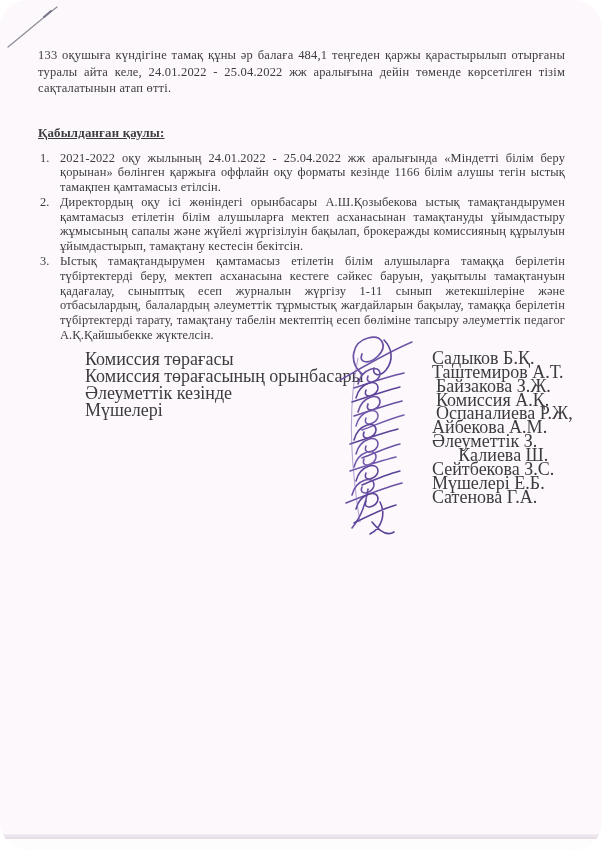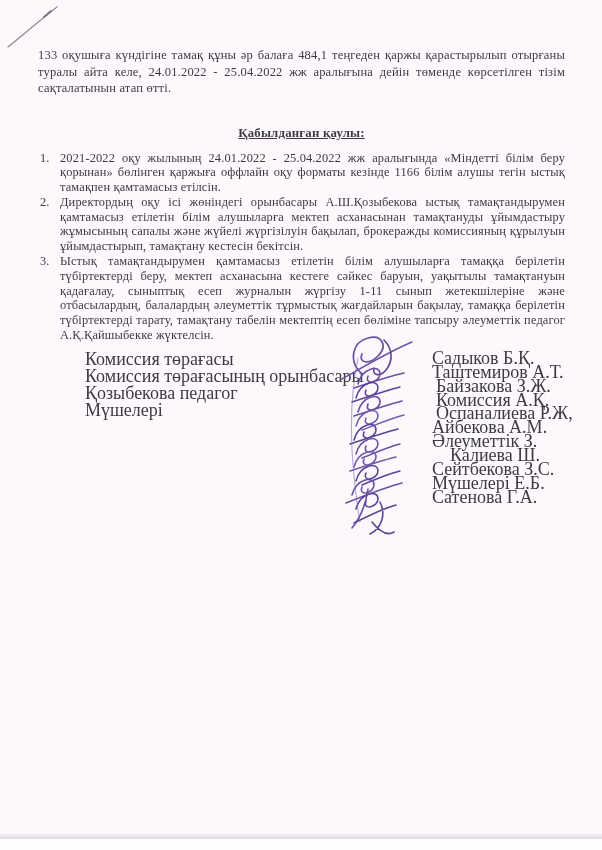--- a/index.html
+++ b/index.html
@@ -3,45 +3,46 @@
 <meta charset="utf-8">
 <style>
   html,body { margin:0; padding:0; }
   .page {
     position:relative;
     width:602px; height:850px;
     background:#fcf8fc;
     overflow:hidden;
     font-family:"Liberation Serif", serif;
     color:#3c3c40;
+    border-radius:28px;
   }
   .pen-mark { position:absolute; left:0; top:0; }
   .content { position:absolute; left:38px; top:47px; width:527px; }
   .intro {
     margin:0; font-size:12.5px; line-height:16.5px;
     text-align:justify; letter-spacing:0.2px;
   }
   .heading {
     margin:29px 0 0 0; font-size:12.8px; font-weight:bold;
-    text-decoration:underline; letter-spacing:0.2px;text-align:center;
+    text-decoration:underline; letter-spacing:0.2px;
   }
   .list { margin-top:10px; }
   .list-item {
     position:relative; padding-left:22px;
     text-align:justify; font-size:12.4px; line-height:14.8px;
     letter-spacing:0.15px;
   }
   .list-item .num { position:absolute; left:2px; top:0; }
   .sig-block { position:relative; margin-top:8px; height:175px; font-size:18px; }
   .roles { padding-left:47px; line-height:17px; }
   .roles div { white-space:nowrap; }
   .names { position:absolute; left:394px; top:1px; line-height:13.9px; }
   .names div { white-space:nowrap; }
   .names div:nth-child(3), .names div:nth-child(4), .names div:nth-child(5) { margin-left:4px; }
-  .names div:nth-child(8) { margin-left:18px; }
+  .names div:nth-child(8) { margin-left:2px;text-align:center; }
   .signatures-svg { position:absolute; left:290px; top:-15px; pointer-events:none; }
   .scan-edge {
     position:absolute; left:0; top:834px; width:602px; height:5px;
     background:linear-gradient(#f3ecf3,#e3dae3);
   }
   .bottom-white { position:absolute; left:0; top:839px; width:602px; height:11px; background:#fdfdfd; }
 </style>
 </head>
 <body>
 
@@ -71,21 +72,21 @@
         <span class="num">3.</span>
         <span>Ыстық тамақтандырумен қамтамасыз етілетін білім алушыларға тамаққа берілетін түбіртектерді беру, мектеп асханасына кестеге сәйкес баруын, уақытылы тамақтануын қадағалау, сыныптық есеп журналын жүргізу 1-11 сынып жетекшілеріне және отбасылардың, балалардың әлеуметтік тұрмыстық жағдайларын бақылау, тамаққа берілетін түбіртектерді тарату, тамақтану табелін мектептің есеп бөліміне тапсыру әлеуметтік педагог А.Қ.Қайшыбекке жүктелсін.</span>
       </div>
     </div>
 
     <div class="sig-block">
 
       <div class="roles">
         <div>Комиссия төрағасы</div>
         <div>Комиссия төрағасының орынбасары</div>
-        <div>Қозыбекова педагог</div>
+        <div>Әлеуметтік кезінде</div>
         <div>Мүшелері</div>
       </div>
 
       <div class="names">
         <div>Садыков Б.Қ.</div>
         <div>Таштемиров А.Т.</div>
         <div>Байзакова З.Ж.</div>
         <div>Комиссия А.Қ.</div>
         <div>Оспаналиева Р.Ж,</div>
         <div>Айбекова А.М.</div>

